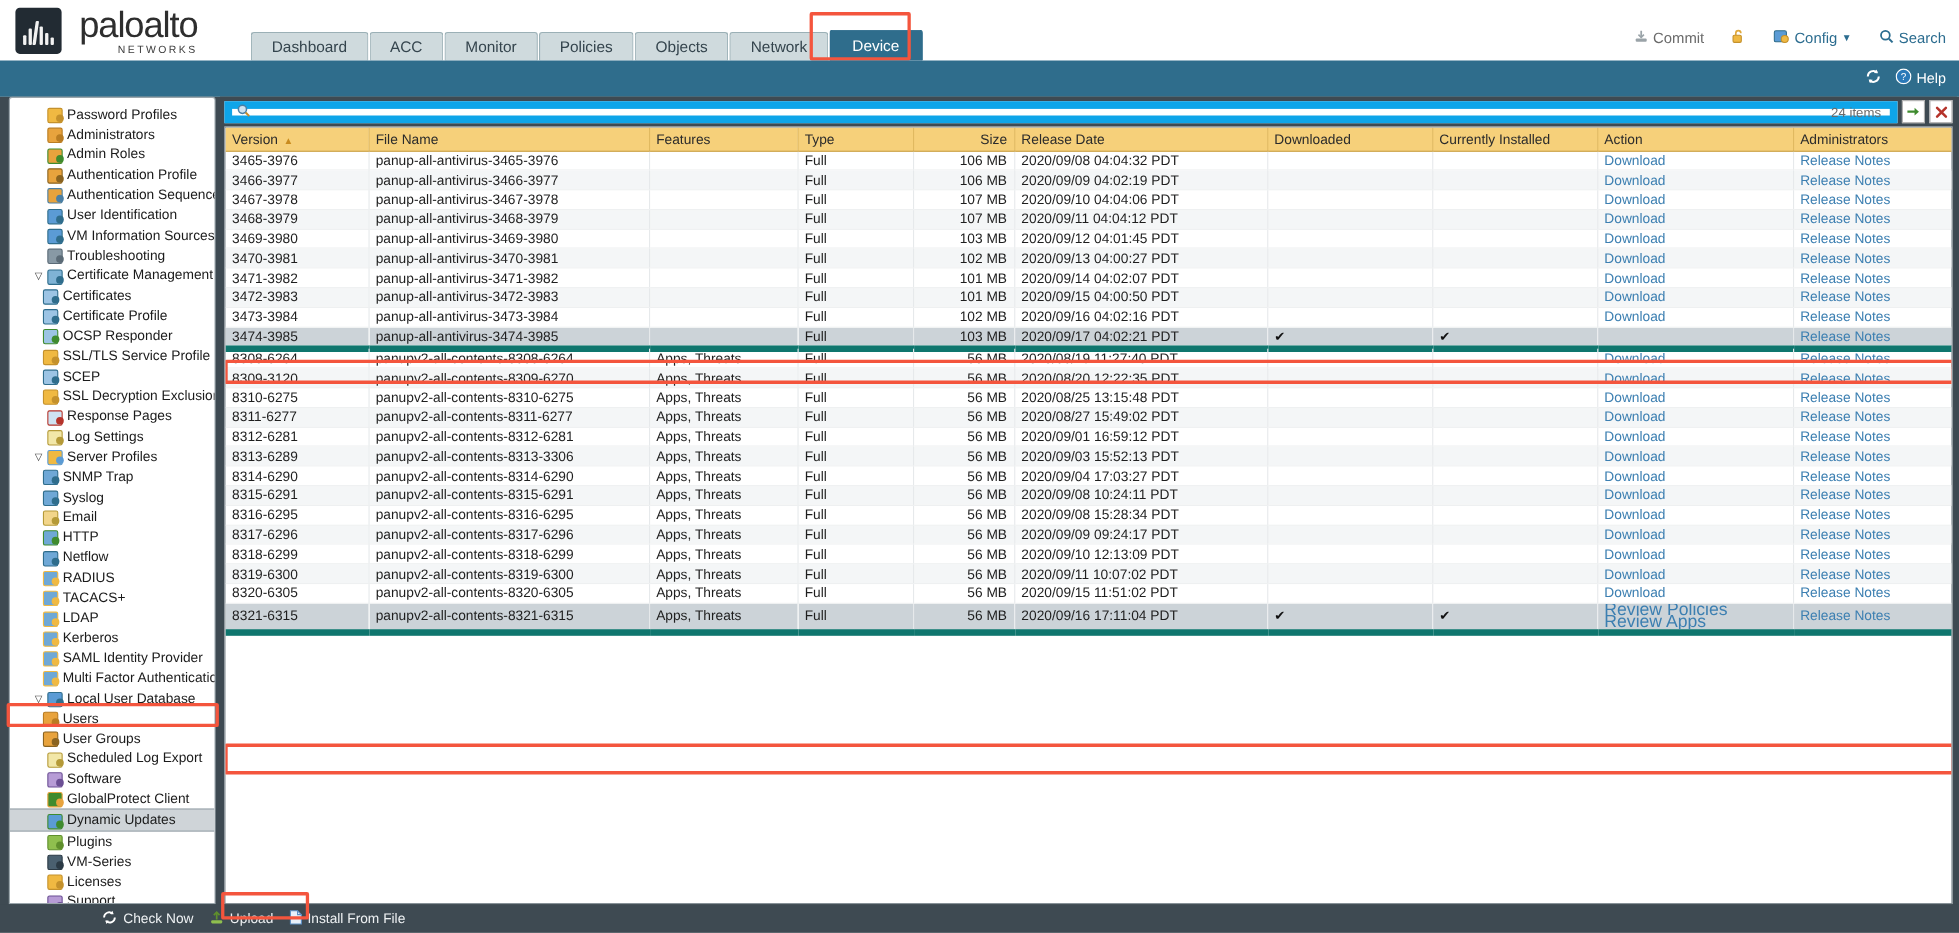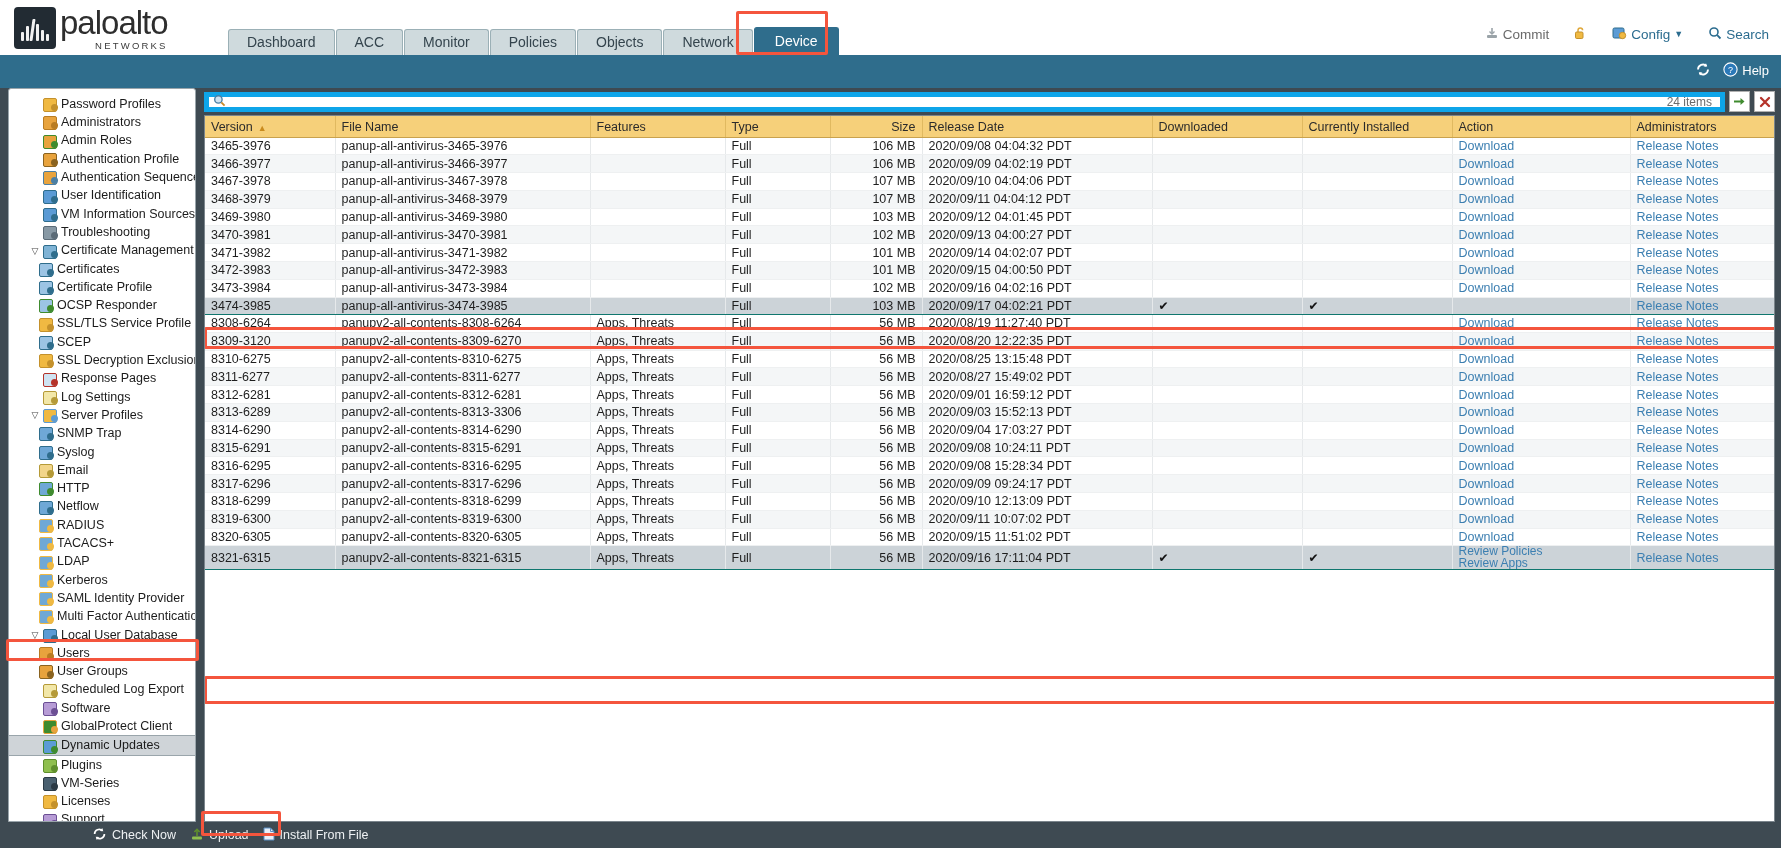--- a/index.html
+++ b/index.html
@@ -46,21 +46,21 @@
     background: #f2f2f2;
     border-radius: 1px;
   }
   .logo-mark i:nth-child(1){ left:7px;  height:9px; }
   .logo-mark i:nth-child(2){ left:12px; height:15px; }
   .logo-mark i:nth-child(3){ left:17px; height:22px; transform: skewX(-8deg); }
   .logo-mark i:nth-child(4){ left:22px; height:17px; }
   .logo-mark i:nth-child(5){ left:27px; height:11px; }
   .logo-mark i:nth-child(6){ left:32px; height:7px; }
   .logo-text {
-    margin-left: 4px;
+    margin-left: 16px;
     line-height: 1;
   }
   .logo-word {
     font-size: 33px;
     color: #2e2e2e;
     letter-spacing: -1px;
     font-weight: 400;
     display: block;
     margin-top: 2px;
   }
@@ -228,21 +228,21 @@
     background: #3e4a52;
     display: flex;
     align-items: center;
     padding: 0 4px;
     gap: 4px;
   }
   .search-input-wrap {
     flex: 1 1 auto;
     height: 20px;
     background: #ffffff;
-    border: 5px solid #0ea5e9;
+    border: 7px solid #0ea5e9;
     display: flex;
     align-items: center;
     padding: 0 4px;
     box-sizing: border-box;
   }
   .search-input-wrap input {
     border: none;
     outline: none;
     flex: 1 1 auto;
     font-size: 12px;
@@ -305,27 +305,27 @@
   }
   td.num { text-align: right; }
   tr.alt td { background: #f4f6f7; }
   a.lnk {
     color: #3c7fb1;
     text-decoration: none;
     cursor: pointer;
   }
   tr.selrow td {
     background: #ccd3d8;
-    border-bottom: 1px solid #0f766e;
+    border-bottom: 6px solid #0f766e;
     border-top: 1px solid #8e979e;
   }
   .chk { color: #111; font-size: 12px; }
   .twoline {
     line-height: 11.5px;
-    font-size: 12px;
+    font-size: 16px;
     padding-top: 1px;
   }
 
   
   .bottombar {
     position: absolute;
     left: 0; right: 0; bottom: 0;
     height: 26px;
     background: #3e4a52;
     display: flex;

